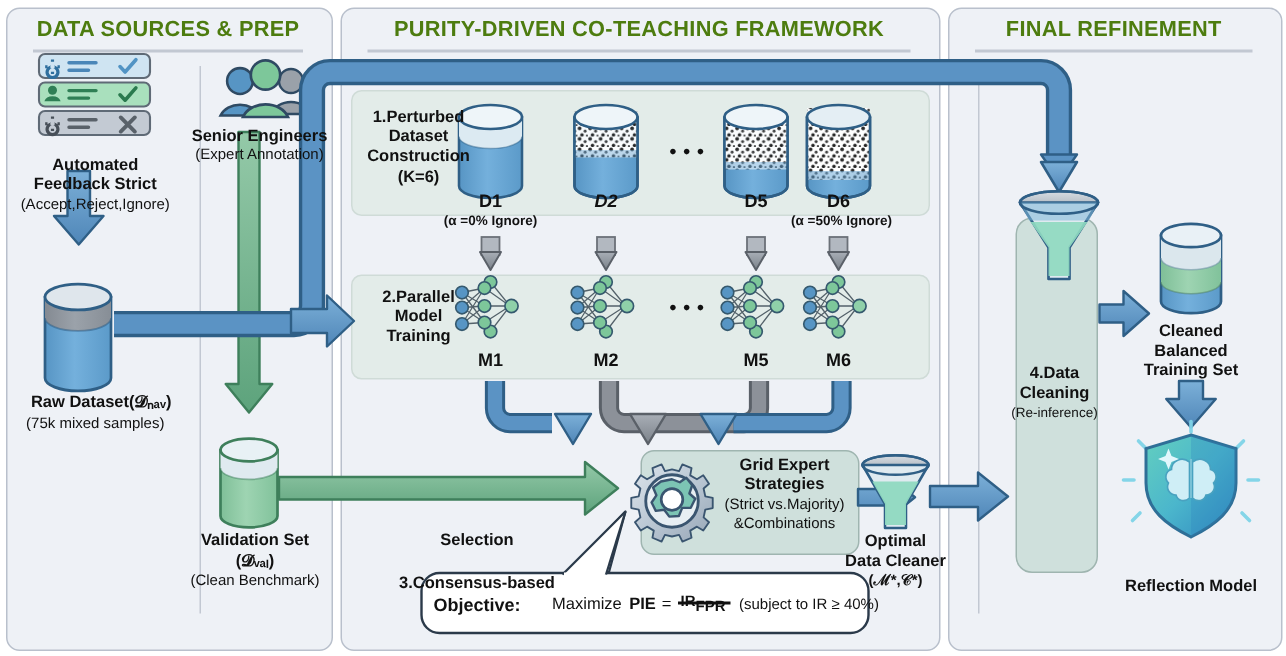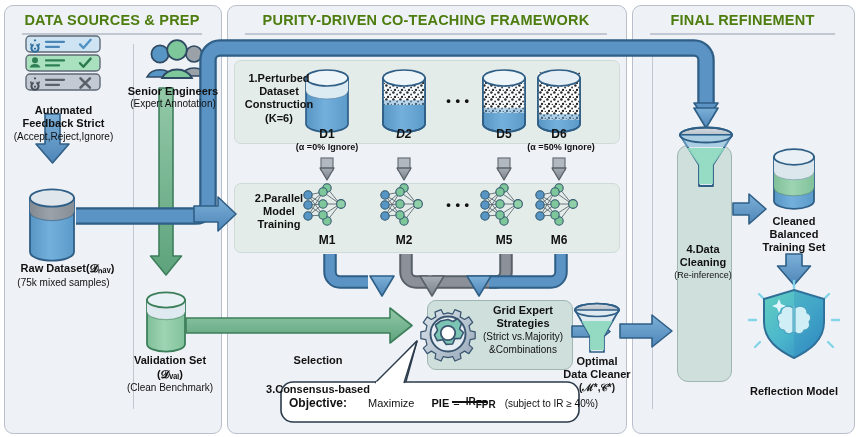--- a/index.html
+++ b/index.html
@@ -460,21 +460,21 @@
   <div class="lbl f10" style="left:469px;top:344px;width:108px;">&amp;Combinations</div>
 
   <div class="lbl b f11" style="left:551px;top:355px;width:92px;">Optimal</div>
   <div class="lbl b f11" style="left:549px;top:368px;width:96px;">Data Cleaner</div>
   <div class="lbl b f10 ital" style="left:551px;top:382px;width:92px;">(ℳ*,𝒞*)</div>
 
   <div style="position:absolute;left:289px;top:390px;width:286px;height:26px;
               display:flex;align-items:center;">
     <span class="b f12" style="white-space:nowrap;">Objective:</span>
     <span class="f11" style="white-space:nowrap;margin-left:1px;padding-left:20px;">Maximize</span>
-    <span class="b f11 ital" style="white-space:nowrap;margin-left:17px;">PIE</span>
+    <span class="b f11 ital" style="white-space:nowrap;margin-left:5px;">PIE</span>
     <span class="f11" style="margin-left:4px;">=</span>
     <span style="display:inline-flex;flex-direction:row;align-items:center;margin-left:6px;line-height:1;">
       <span class="b f10 ital" style="padding-bottom:2px;">IR</span>
       <span class="b f10 ital" style="padding-top:3px;">FPR</span>
     </span>
     <span class="f10" style="white-space:nowrap;margin-left:9px;">(subject to IR ≥ 40%)</span>
   </div>
 
   <div class="lbl b f11" style="left:670px;top:243px;width:66px;">4.Data</div>
   <div class="lbl b f11" style="left:670px;top:256px;width:66px;">Cleaning</div>

